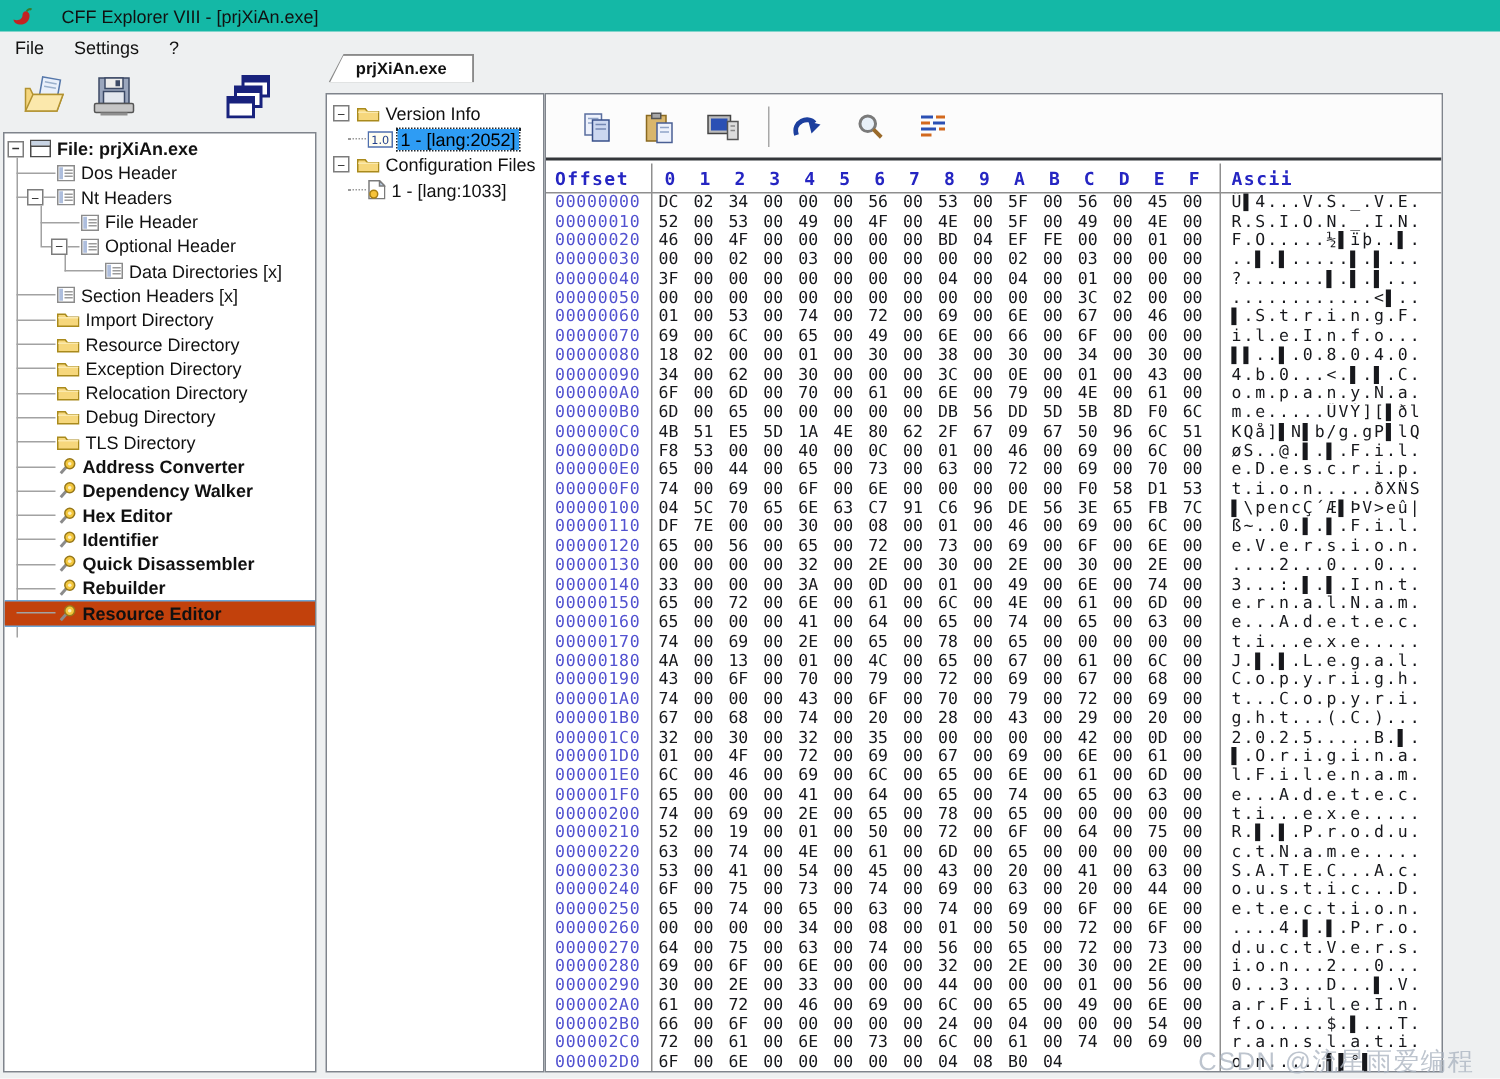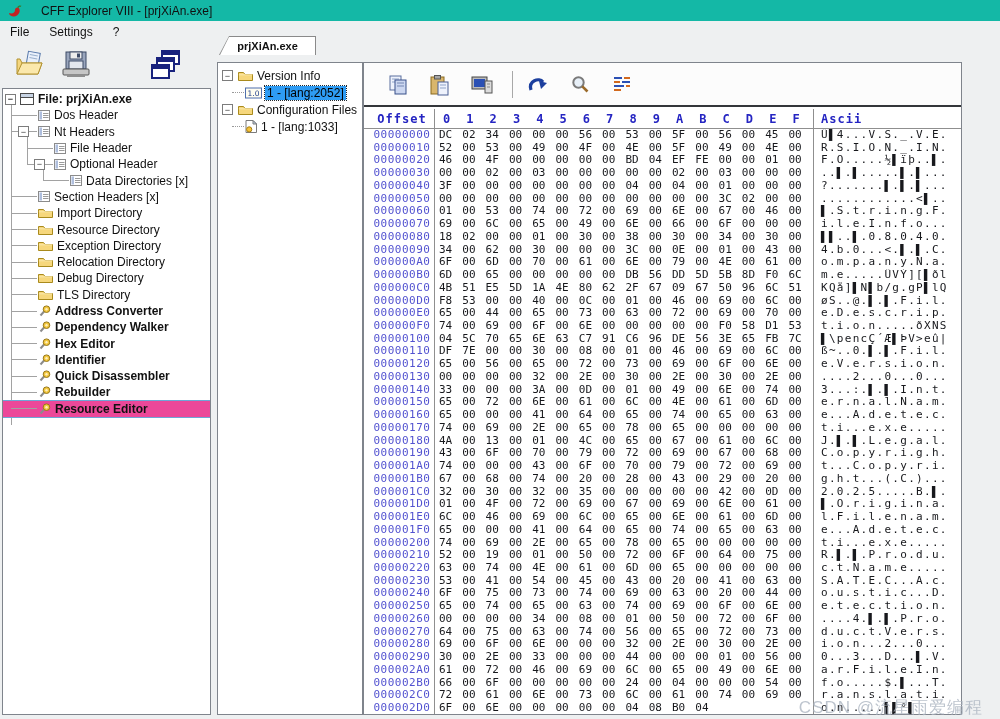--- a/index.html
+++ b/index.html
@@ -23,21 +23,21 @@
   .tab { position:absolute; left:219px; top:36px; width:97px; height:19px; z-index:6;
          clip-path:polygon(10px 0,100% 0,100% 100%,0 100%); background:#8a8a8a; }
   .tab-in { position:absolute; left:1px; right:1px; top:1px; bottom:0; background:#fff;
             clip-path:polygon(9px 0,100% 0,100% 100%,0 100%);
             font-size:11px; font-weight:bold; display:flex; align-items:center; justify-content:center; }
 
   
   .tree { position:relative; padding-top:2px; font-size:12px; }
   .trow { height:16.3px; display:flex; align-items:center; white-space:nowrap; position:relative; z-index:2; }
   .trow.bold { font-weight:bold; }
-  .trow.sel-soft { background:#ec4899; box-shadow:0 1px 0 #6ea6d6, 0 -1px 0 #6ea6d6; }
+  .trow.sel-soft { background:#c2410c; box-shadow:0 1px 0 #6ea6d6, 0 -1px 0 #6ea6d6; }
   .tlabel { margin-left:4px; }
   .exp { width:11px; height:11px; flex:0 0 11px; border:1px solid #7c7c7c; background:#fff; font-size:9px; line-height:8px;
          display:inline-flex; align-items:center; justify-content:center; color:#333; }
   .tick { height:1px; background:#a2a2a2; flex:0 0 auto; }
   .dtick { height:1px; border-top:1px dotted #9a9a9a; flex:0 0 auto; }
   .ticon { display:inline-flex; flex:0 0 auto; margin-left:1px; }
   .guide { position:absolute; width:1px; background:#a2a2a2; z-index:1; }
 
   .rtree { padding-top:4px; font-size:12px; }
   .rrow { height:17px; display:flex; align-items:center; white-space:nowrap; }
@@ -48,21 +48,21 @@
   .hex-toolbar { height:44px; position:relative; border-bottom:2px solid #33363a; background:#fcfcfc; }
   .hx-btn { position:absolute; top:9px; width:26px; height:26px; display:flex; align-items:center; justify-content:center; }
   .hx-sep { position:absolute; top:8px; width:1px; height:27px; background:#a8a8a8; }
 
   
   .hex-body { position:absolute; top:46px; left:0; right:0; bottom:0; font-family:"DejaVu Sans Mono",monospace; }
   .vline { position:absolute; top:0; bottom:0; width:1px; background:#8f8f8f; }
   .vline.a { left:70px; } .vline.b { left:449px; }
   .hx-head { display:flex; height:20px; align-items:center; font-size:12px; color:#2525c2; border-bottom:1px solid #8f8f8f; font-weight:bold; }
   .hx-row { display:flex; height:12.74px; line-height:12.74px; font-size:11px; color:#17181c; }
-  .c-off { width:70px; padding-left:6px; flex:0 0 70px; color:#5252d0; letter-spacing:0.5px;text-align:center; }
+  .c-off { width:70px; padding-left:6px; flex:0 0 70px; color:#5252d0; letter-spacing:0.5px; }
   .hx-head .c-off { color:#2525c2; letter-spacing:1px; }
   .c-bytes { width:379px; flex:0 0 379px; display:flex; padding-left:5px; }
   .c-bytes span { width:23.3px; flex:0 0 23.3px; text-align:left; }
   .hx-head .c-bytes span { text-align:left; padding-left:4px; }
   .c-ascii { flex:1; padding-left:8px; letter-spacing:1.3px; white-space:pre; overflow:hidden; }
 
   .watermark { position:absolute; right:17px; bottom:0px; z-index:9; font-size:17px; color:#adb6c2; opacity:.8; letter-spacing:1px; }
 </style>
 </head>
 <body>

